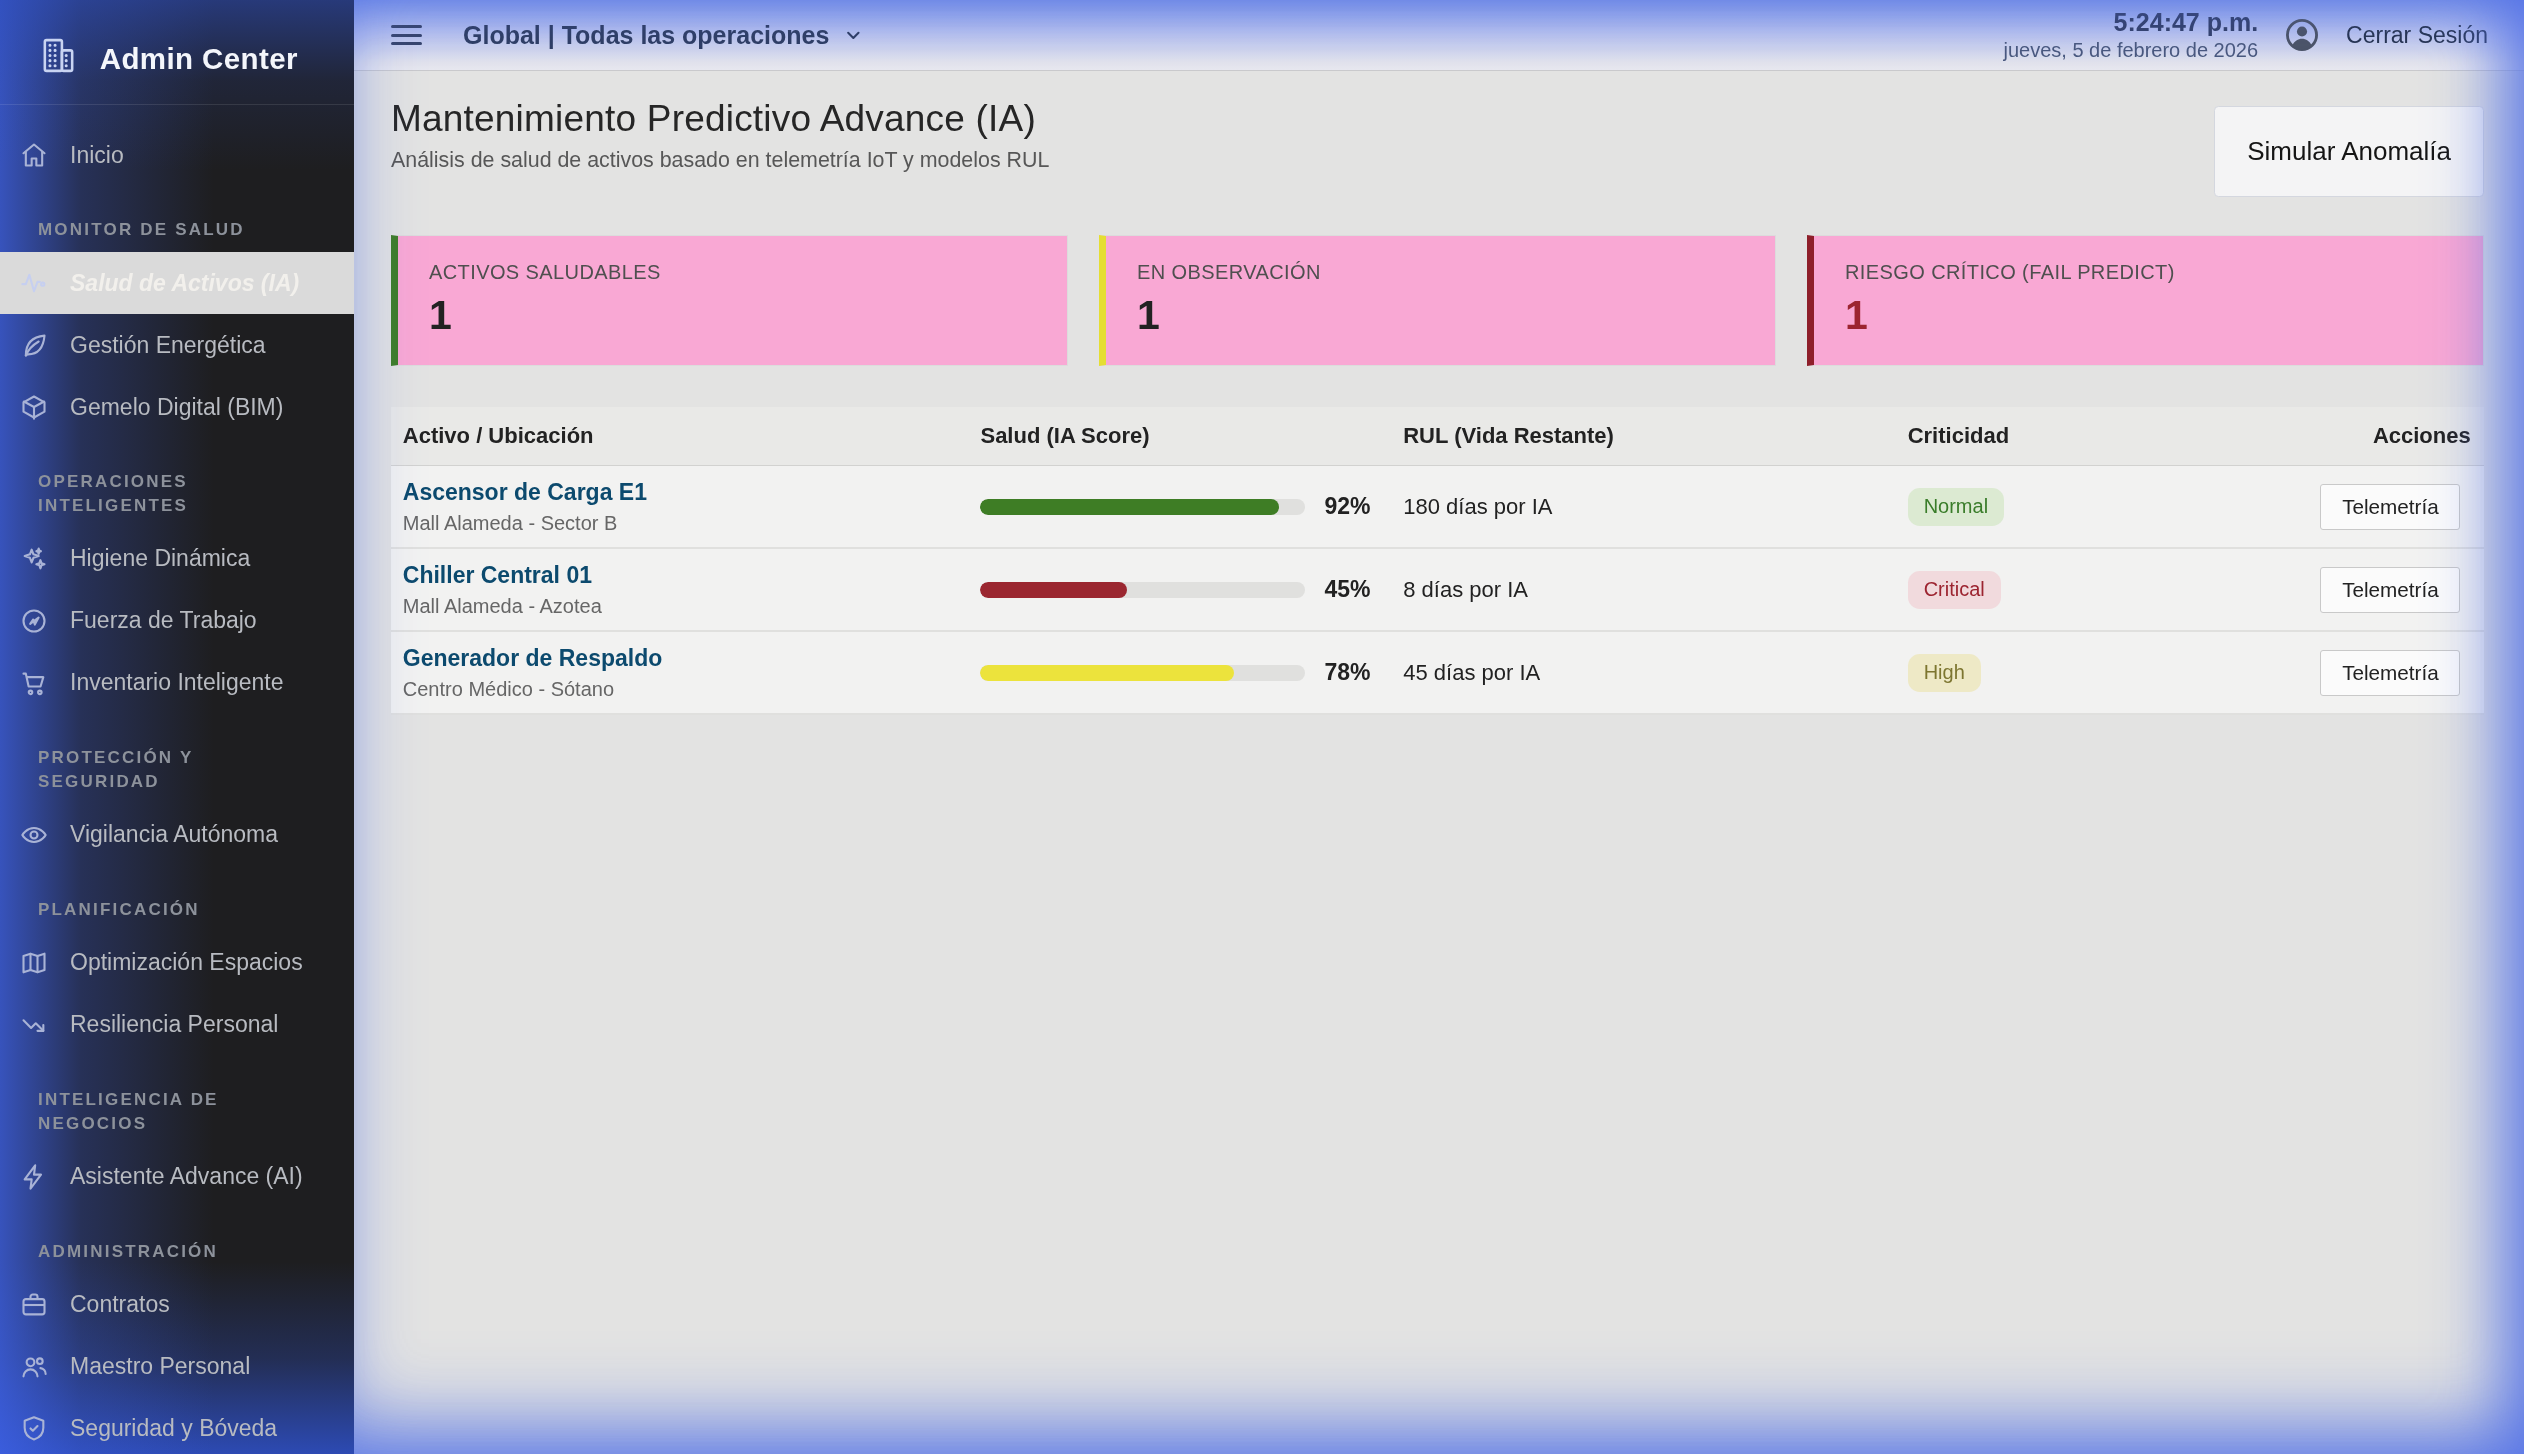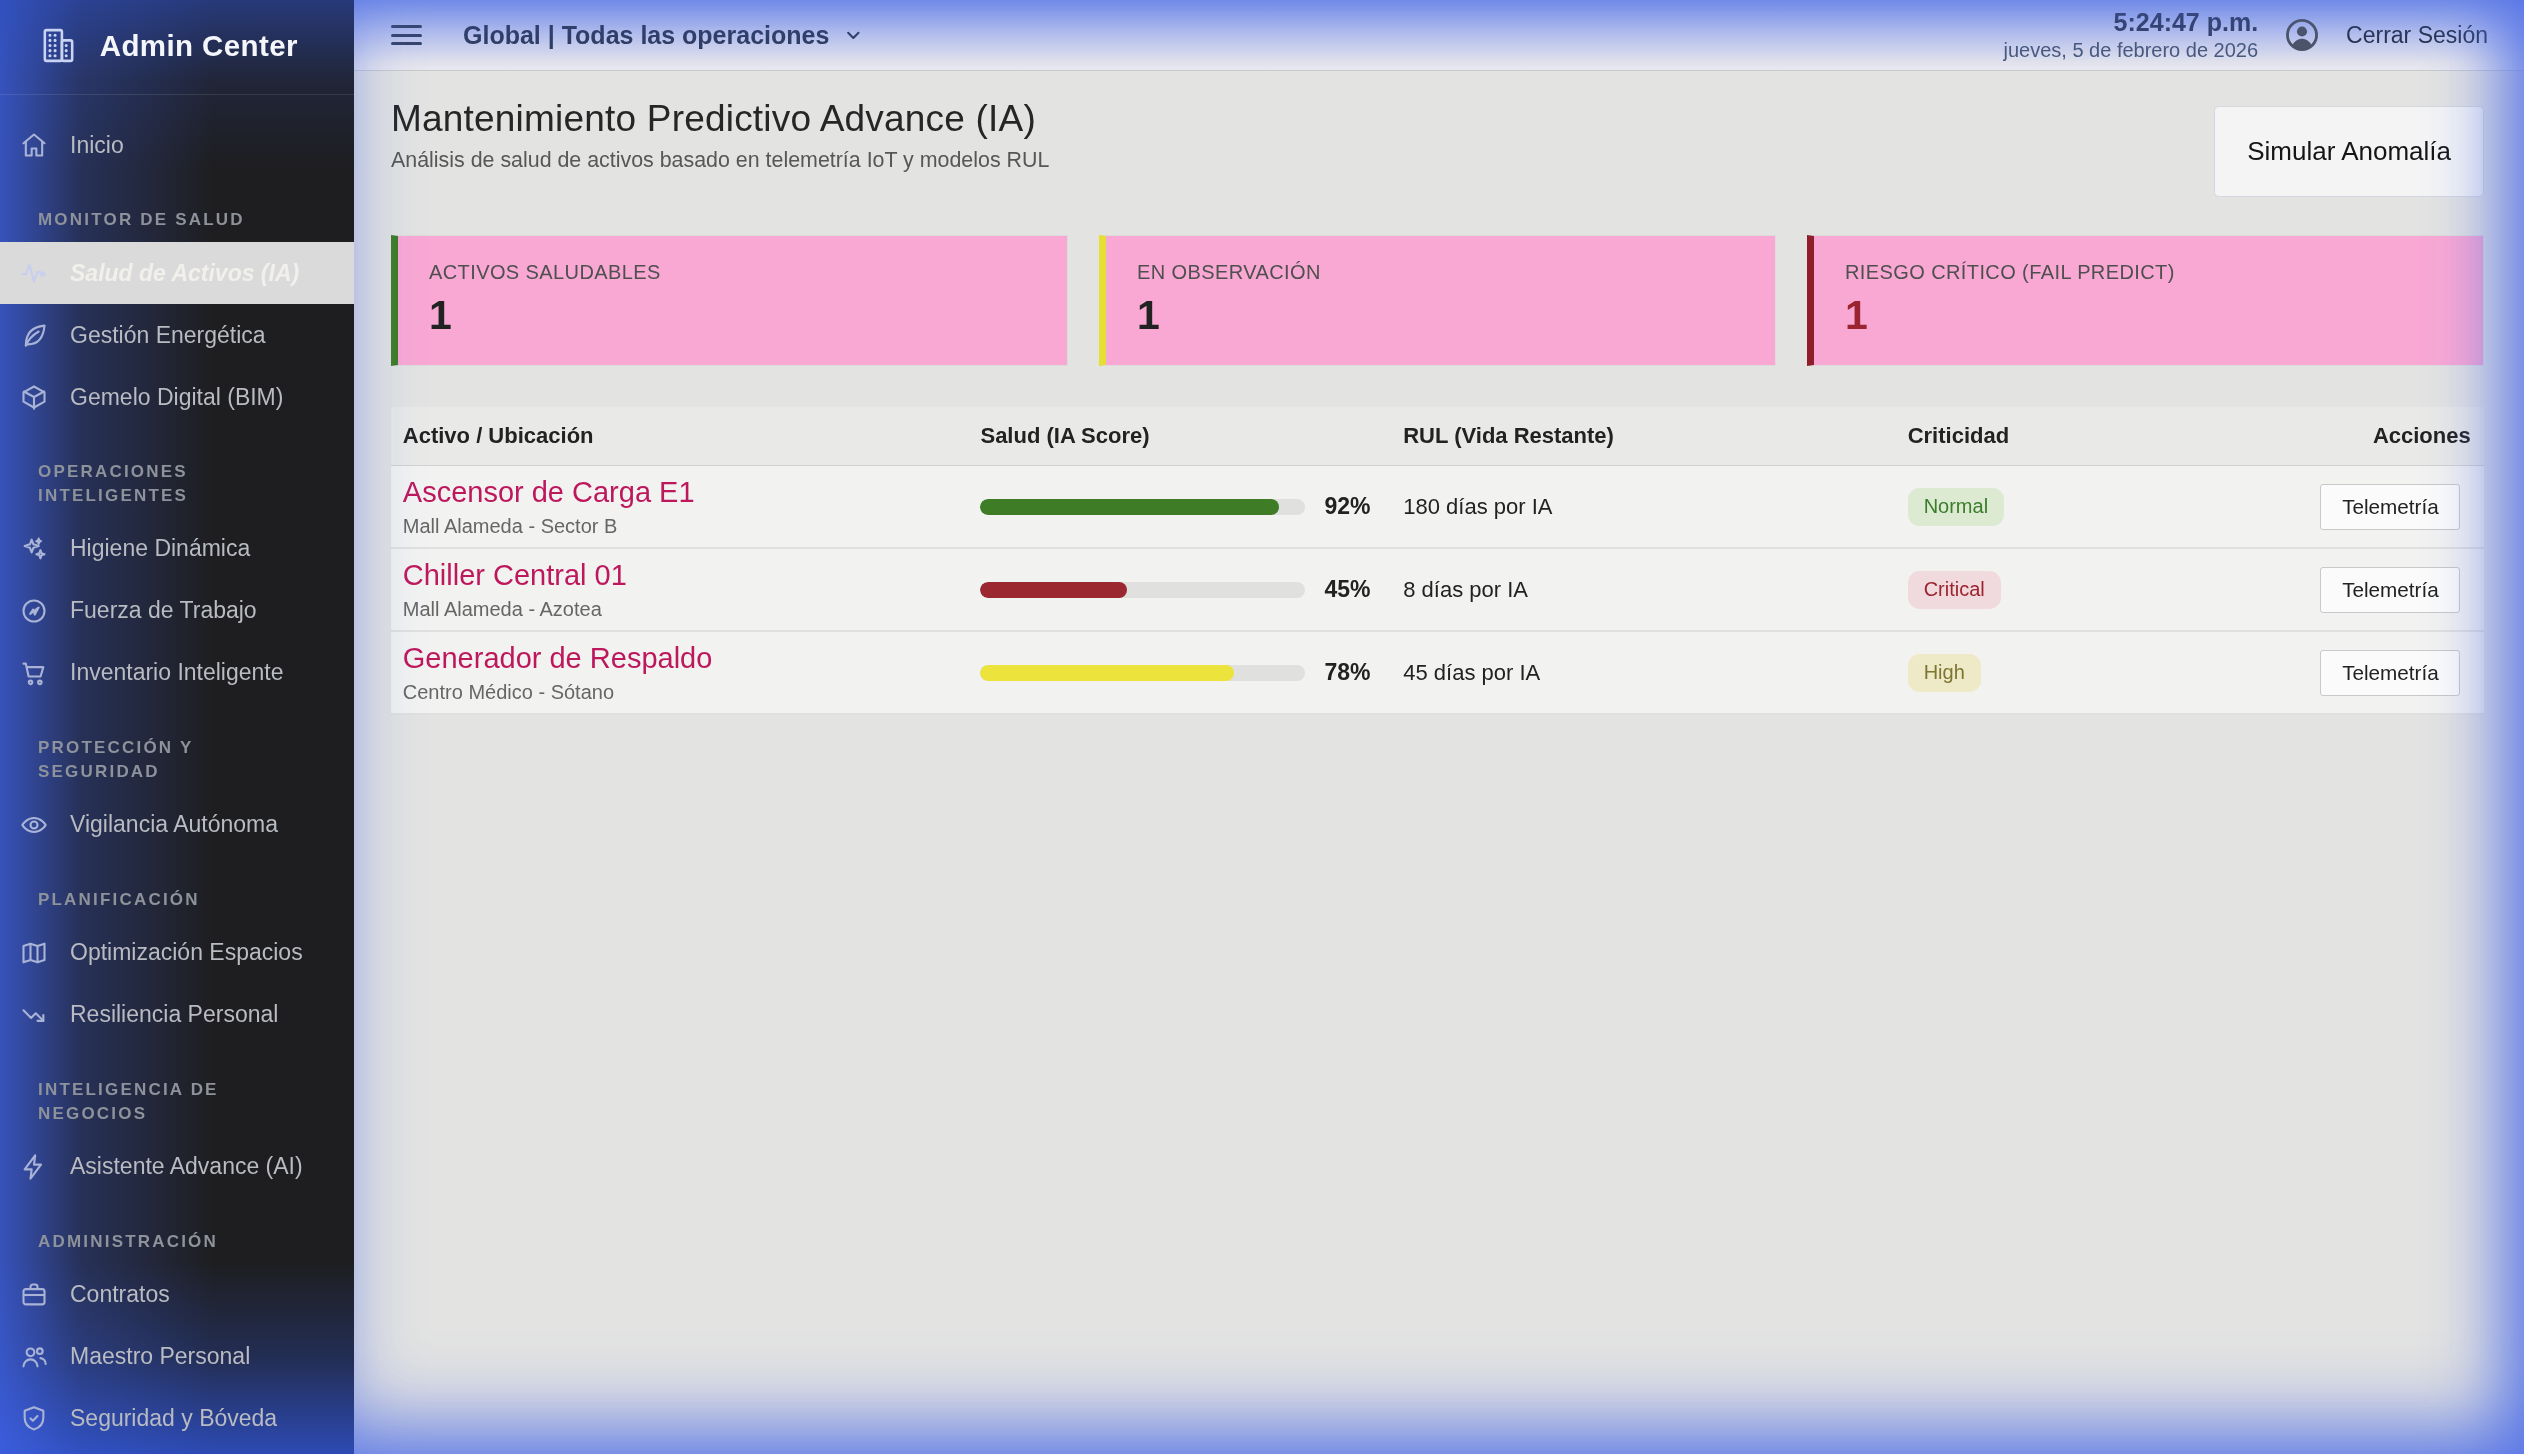--- a/index.html
+++ b/index.html
@@ -8,21 +8,21 @@
 
   
   .sidebar {
     position:absolute; left:0; top:0; width:354px; height:1454px; z-index:10;
     background:
       linear-gradient(180deg, rgba(47,80,195,.55) 0%, rgba(47,80,195,.15) 81px, rgba(0,0,0,0) 170px),
       linear-gradient(90deg, rgba(62,98,232,.78) 0%, rgba(62,98,232,.28) 81px, rgba(0,0,0,0) 214px),
       linear-gradient(0deg, rgba(47,82,205,.85) 0%, rgba(47,82,205,.30) 96px, rgba(0,0,0,0) 192px),
       #1e1e20;
   }
-  .logo-row { display:flex; align-items:center; gap:20.7px; padding:25px 32px 28px 38px; border-bottom:0.7px solid rgba(255,255,255,.10); }
+  .logo-row { display:flex; align-items:flex-end; gap:20.7px; padding:35px 32px 28px 38px; border-bottom:0.7px solid rgba(255,255,255,.10); }
   .logo-ic { width:41px; height:41px; color:#c9d4f2; flex:0 0 auto; }
   .logo-ic svg { width:100%; height:100%; }
   .logo-title { font-size:29.5px; font-weight:bold; color:#f4f6fb; letter-spacing:0.4px; }
 
   .nav { padding-top:19px; }
   .nav-section {
     margin:32px 29.5px 10.3px 38px; font-size:17px; font-weight:bold; color:#8d929b;
     letter-spacing:2.2px; line-height:1.4; max-width:244px;
   }
   .nav-item { display:flex; align-items:center; gap:22px; height:62px; padding-left:20px; cursor:pointer; }
@@ -77,21 +77,21 @@
   .stat-card[data-accent="red"] .stat-value { color:#9c2430; }
 
   
   .table { margin-top:41px; }
   .thead, .trow { display:grid; grid-template-columns:27.6% 20.2% 24.1% 19% 1fr; align-items:center; }
   .thead { background:#e9e9e7; height:59px; border-bottom:1.5px solid #d2d2d0; }
   .th { font-size:22px; font-weight:bold; color:#222; padding-left:11.8px; }
   .th.right, .c.right { text-align:right; padding-right:13.3px; }
   .trow { background:#f2f2f1; height:83px; border-bottom:2.2px solid #e0e0de; }
   .c { padding-left:11.8px; font-size:22px; color:#222; }
-  .asset-name { font-size:29px; font-weight:normal; color:#be185d; }
+  .asset-name { font-size:23px; font-weight:bold; color:#0c4a6e; }
   .asset-loc { font-size:20px; color:#666; margin-top:5.9px; }
   .health { display:flex; align-items:center; gap:19px; }
   .bar { width:325px; height:16px; border-radius:8.9px; background:#e0e0de; overflow:hidden; }
   .bar-fill { height:100%; border-radius:8.9px; background:#3e7d25; }
   .trow[data-status="critical"] .bar-fill { background:#9b2730; }
   .trow[data-status="high"] .bar-fill { background:#ece33c; }
   .pct { font-size:23px; font-weight:bold; color:#222; }
   .badge { display:inline-block; font-size:20px; padding:7.4px 16px; border-radius:11.8px; background:#ddd; color:#333; }
   .trow[data-status="normal"] .badge   { background:#dcead2; color:#3a7d2a; }
   .trow[data-status="critical"] .badge { background:#f1dadd; color:#9c2430; }

